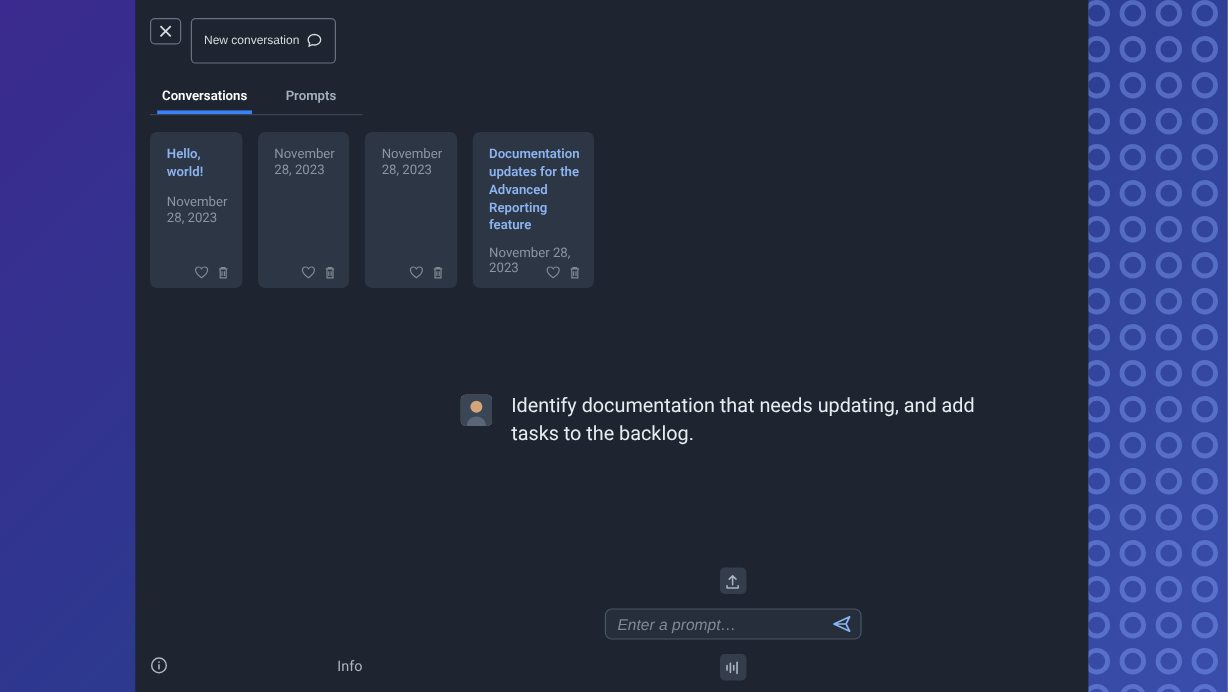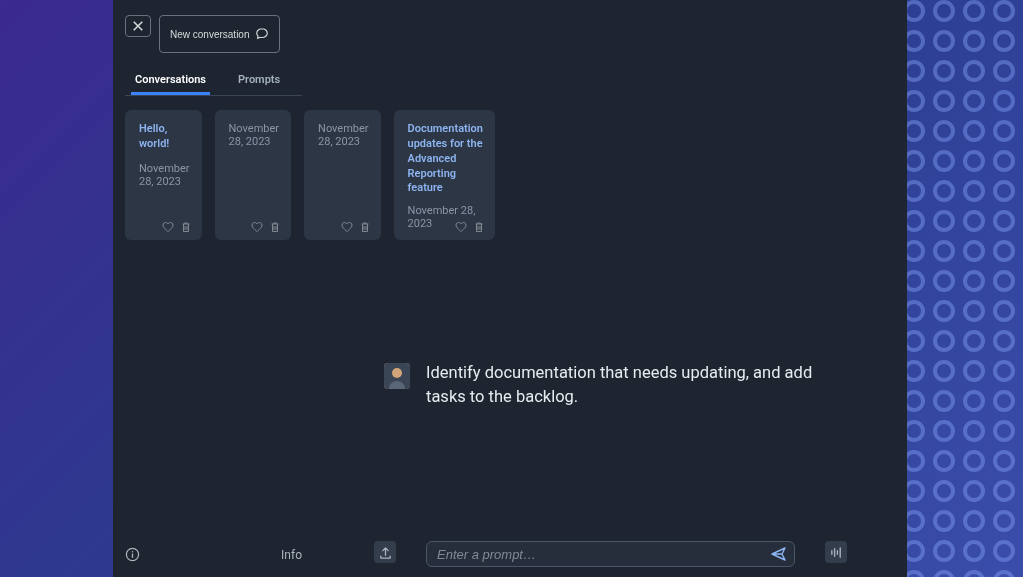--- a/index.html
+++ b/index.html
@@ -235,22 +235,24 @@
 
     .message-text {
       color: #e8ecf0;
       font-size: 16.5px;
       line-height: 1.45;
       max-width: 420px;
     }
 
     .input-area {
       display: flex;
-      gap: 30px;
+      gap: 12px;
       padding: 12px 60px 10px 60px;
+      align-items: center;
+      flex-direction: column;
     }
 
     .upload-btn, .audio-btn {
       width: 22px;
       height: 22px;
       background: #343d4c;
       border-radius: 4px;
       display: flex;
       align-items: center;
       justify-content: center;

